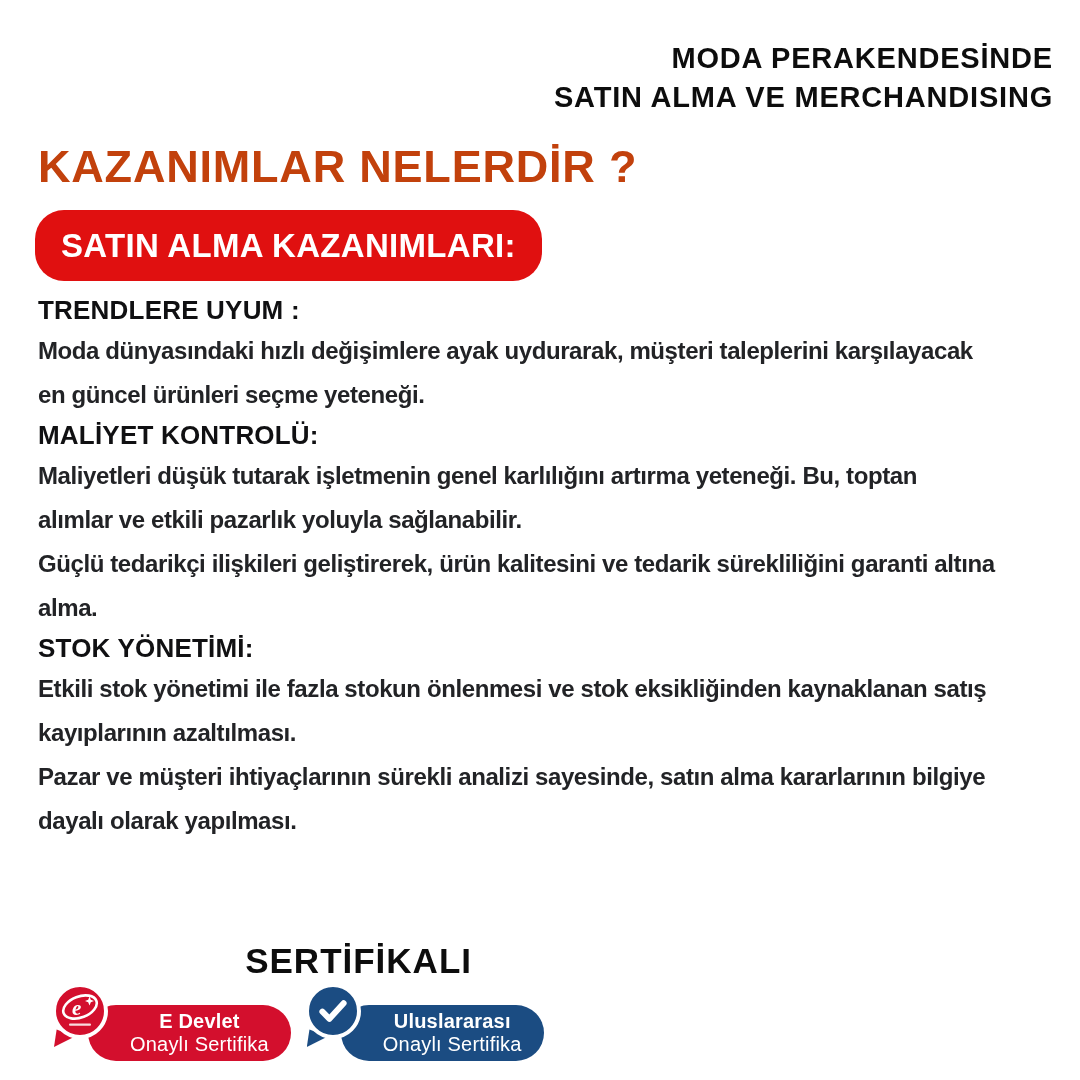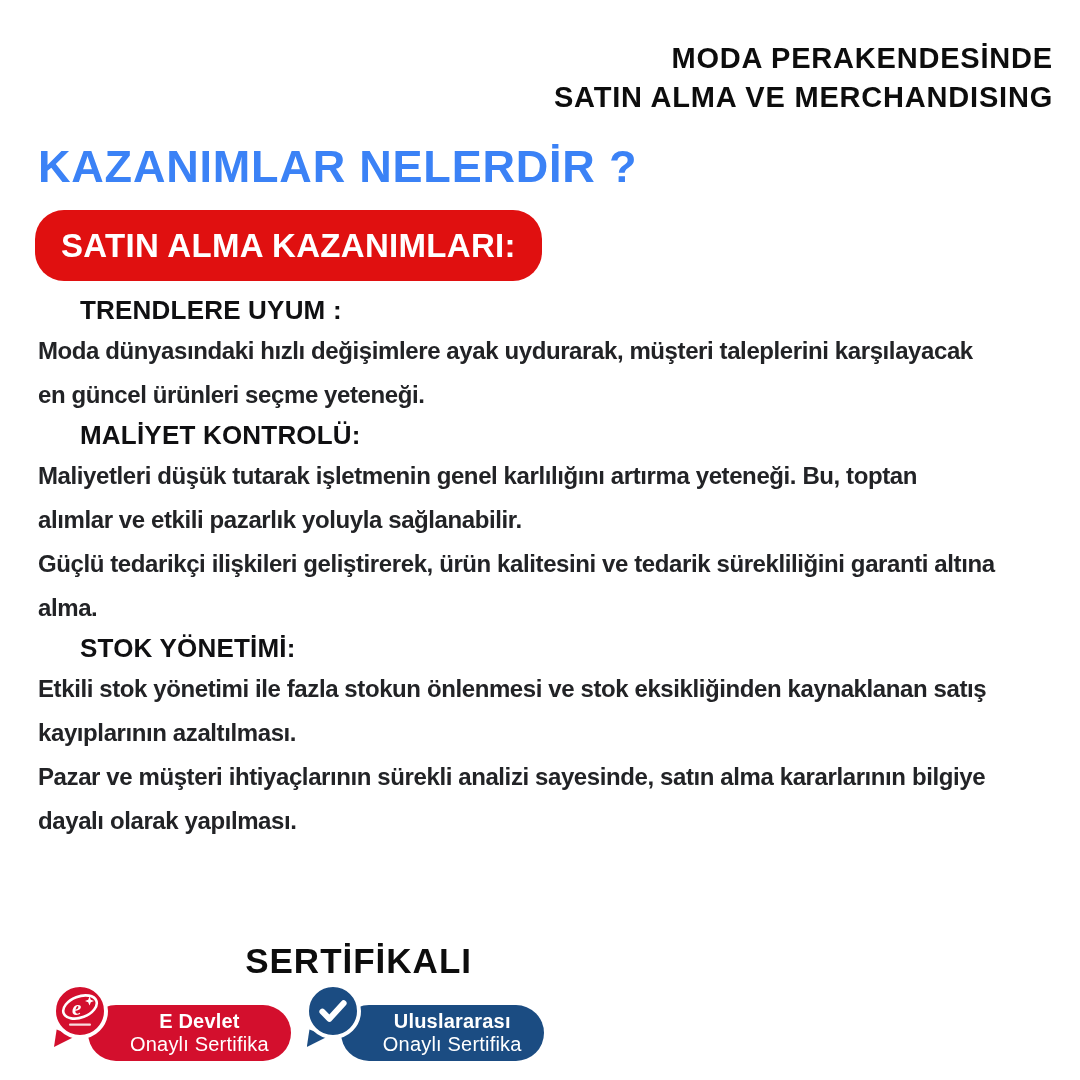--- a/index.html
+++ b/index.html
@@ -29,21 +29,21 @@
   }
 
   
   .page-title {
     position: absolute;
     left: 38px;
     top: 141px;
     font-weight: bold;
     font-size: 45px;
     letter-spacing: 0.8px;
-    color: #3b82f6;
+    color: #c2410c;
   }
 
   
   .category-pill {
     position: absolute;
     left: 35px;
     top: 210px;
     height: 71px;
     display: inline-flex;
     align-items: center;
@@ -64,21 +64,20 @@
     top: 292px;
     width: 1012px;
   }
   .section { margin: 0; }
   .sec-heading {
     font-size: 26px;
     line-height: 37px;
     font-weight: bold;
     letter-spacing: 0.2px;
     color: #101012;
-    margin-left: 42px;
   }
   .sec-body {
     font-size: 24px;
     line-height: 44px;
     letter-spacing: -0.4px;
     color: #222326;
     white-space: pre-line;
     font-weight: bold;
   }
 

